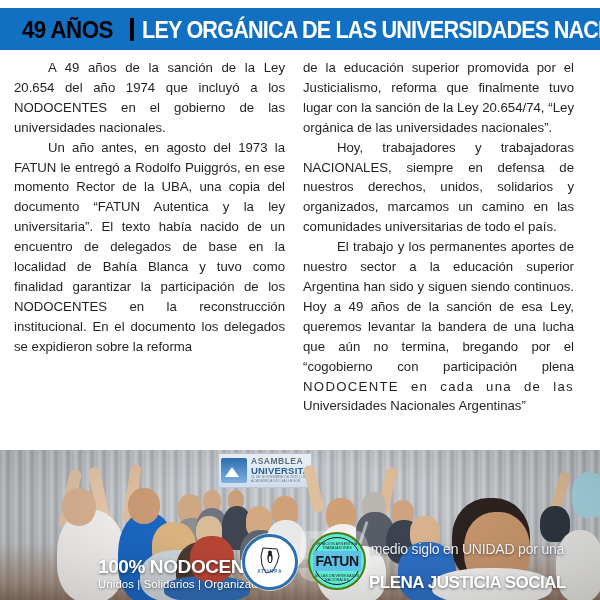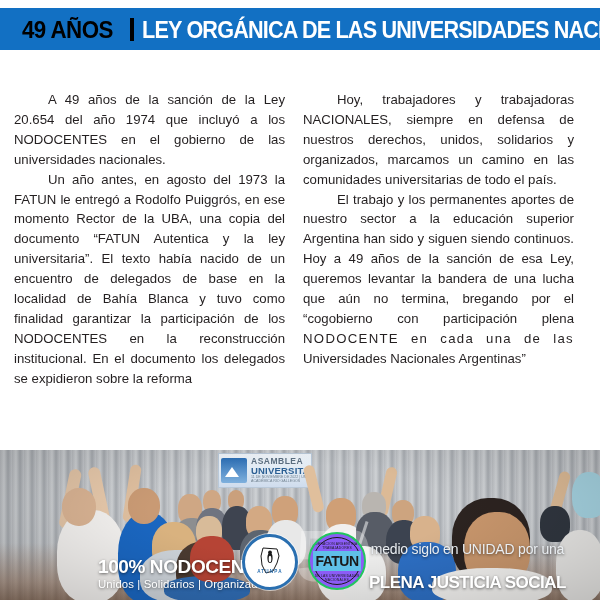--- a/index.html
+++ b/index.html
@@ -69,21 +69,20 @@
     width: 600px;
     height: 390px;
     display: flex;
     gap: 18px;
     padding: 0 14px;
     box-sizing: border-box;
   }
   .col {
     width: 271px;
     box-sizing: border-box;
-    margin-top: 32px;
   }
   .col p {
     margin: 0;
     font-family: "Liberation Sans", sans-serif;
     font-size: 13.2px;
     line-height: 19.9px;
     color: #231f20;
     text-align: justify;
     text-indent: 34px;
     hyphens: none;
@@ -273,22 +272,22 @@
   }
 
   
   .badge-fatun {
     position: absolute;
     left: 308px;
     top: 532px;
     width: 54px;
     height: 54px;
     border-radius: 50%;
-    background: #8b5cf6;
-    border: 2px solid #22c55e;
+    background: #5eead4;
+    border: 2px solid #4d7c0f;
     display: flex;
     align-items: center;
     justify-content: center;
     overflow: hidden;
     z-index: 6;
   }
   .badge-fatun .ring {
     position: absolute;
     inset: 3px;
     border-radius: 50%;
@@ -361,20 +360,21 @@
 </div>
 
 <div class="columns">
 
   <div class="col">
     <p>A 49 años de la sanción de la Ley 20.654 del año 1974 que incluyó a los NODOCENTES en el gobierno de las universidades nacionales.</p>
     <p>Un año antes, en agosto del 1973 la FATUN le entregó a Rodolfo Puiggrós, en ese momento Rector de la UBA, una copia del documento “FATUN Autentica y la ley universitaria”. El texto había nacido de un encuentro de delegados de base en la localidad de Bahía Blanca y tuvo como finalidad garantizar la participación de los NODOCENTES en la reconstrucción institucional. En el documento los delegados se expidieron sobre la reforma</p>
   </div>
 
   <div class="col">
+    <p class="cont">de la educación superior promovida por el Justicialismo, reforma que finalmente tuvo lugar con la sanción de la Ley 20.654/74, “Ley orgánica de las universidades nacionales”.</p>
     <p>Hoy, trabajadores y trabajadoras NACIONALES, siempre en defensa de nuestros derechos, unidos, solidarios y organizados, marcamos un camino en las comunidades universitarias de todo el país.</p>
     <p><span>El trabajo y los permanentes aportes de nuestro sector a la educación superior Argentina han sido y siguen siendo continuos. Hoy a 49 años de la sanción de esa Ley, queremos levantar la bandera de una lucha que aún no termina, bregando por el </span><span class="bold-quote">“cogobierno con participación plena </span><span class="spaced">NODOCENTE</span><span class="bold-quote spaced"> en cada una de las </span><span class="bold-quote">Universidades Nacionales Argentinas”</span></p>
   </div>
 
 </div>
 
 <div class="photo">
   <div class="photo-bg"></div>
 
   <div class="wall-banner">

